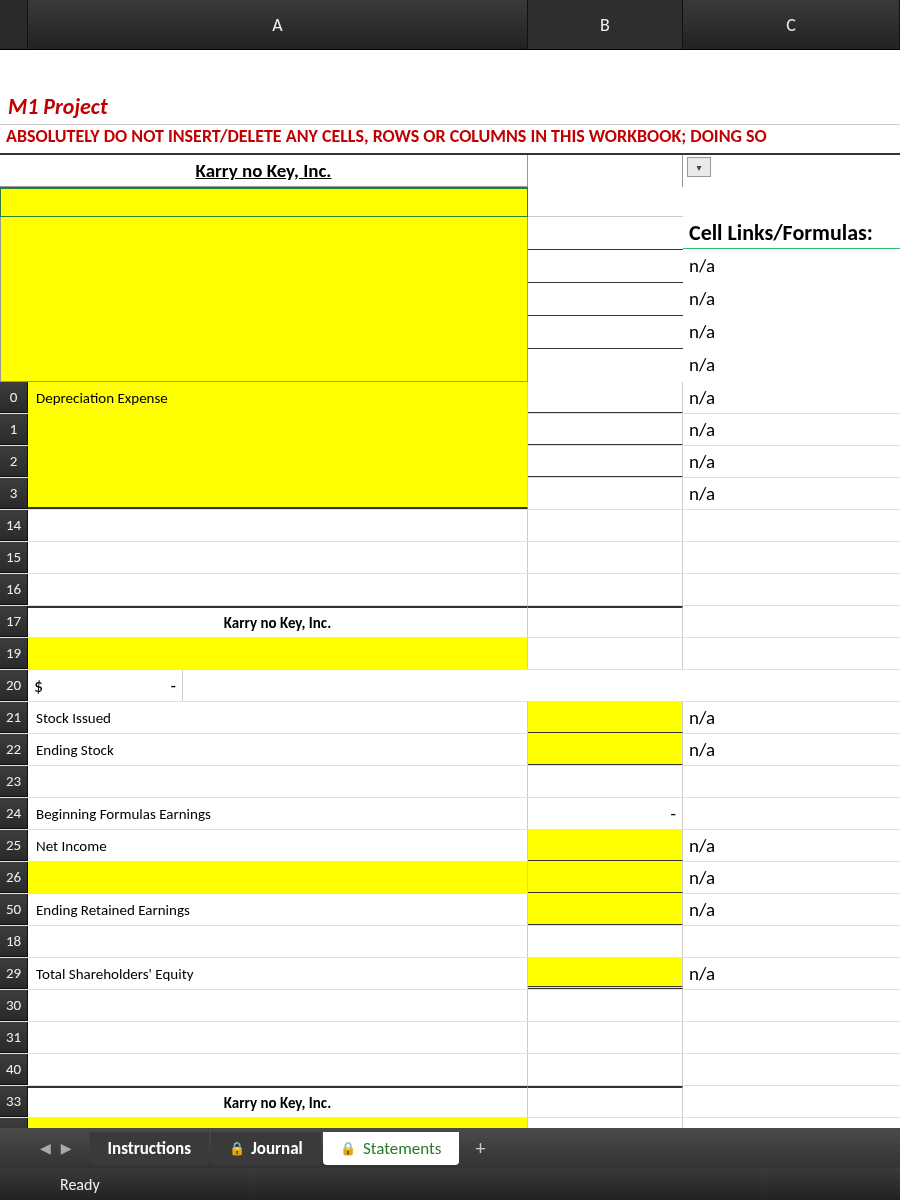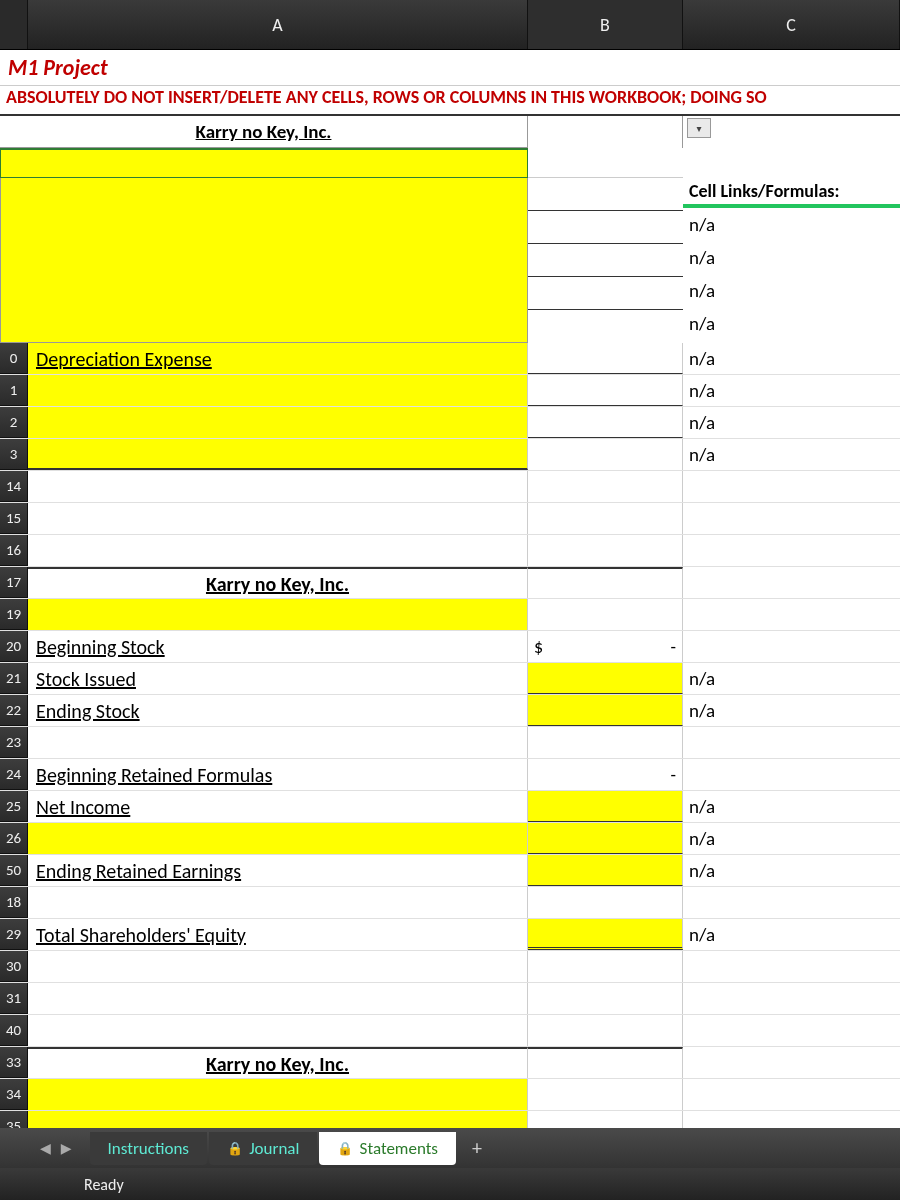--- a/index.html
+++ b/index.html
@@ -44,20 +44,21 @@
     border-bottom: 1px solid #ccc;
   }
   .title-cell {
     padding: 4px 8px;
     font-style: italic;
     font-weight: bold;
     color: #c00000;
     font-size: 22px;
     width: 100%;
     background: #fff;
+    margin-top: 39px;
   }
   .warning-row {
     background: #fff;
     color: #c00000;
     font-weight: bold;
     font-size: 18px;
     padding: 0 6px 6px 6px;
     white-space: nowrap;
     overflow: hidden;
   }
@@ -79,23 +80,23 @@
   .company-name {
     text-align: center;
     font-weight: bold;
     font-size: 19px;
     padding: 4px 0;
     border-bottom: 1px solid #999;
     text-decoration: underline;
   }
   .formula-header {
     font-weight: bold;
-    font-size: 18px;
+    font-size: 22px;
     padding: 2px 0 2px 6px;
-    border-bottom: 4px solid #22c55e;
+    border-bottom: 1px solid #22c55e;
   }
   .filter-icon {
     width: 24px;
     height: 20px;
     background: #eaeaea;
     border: 1px solid #999;
     display: inline-flex;
     align-items: center;
     justify-content: center;
     font-size: 10px;
@@ -114,25 +115,24 @@
     font-size: 15px;
     display: flex;
     align-items: center;
     justify-content: center;
     border-right: 1px solid #111;
     border-bottom: 1px solid #111;
   }
   .cell-a {
     width: 500px;
     padding: 4px 8px;
-    font-size: 20px;
+    font-size: 15px;
     border-right: 1px solid #ccc;
     display: flex;
     align-items: center;
-    text-decoration: underline;
   }
   .cell-b {
     width: 155px;
     border-right: 1px solid #ccc;
     display: flex;
     align-items: center;
     padding: 0 6px;
     font-size: 18px;
   }
   .cell-c {
@@ -172,26 +172,27 @@
   .nav-arrows {
     display: flex;
     gap: 10px;
     margin-right: 16px;
     color: #aaa;
     font-size: 14px;
   }
   .tab {
     padding: 6px 18px;
     font-size: 17px;
-    color: #5eead4;
+    color: #ffffff;
     background: #3a3a3a;
     border-radius: 0 0 4px 4px;
     display: flex;
     align-items: center;
     gap: 6px;
+    font-weight: bold;
   }
   .tab.active {
     background: #fff;
     color: #2a7a2a;
     font-weight: 500;
   }
   .tab-add {
     padding: 6px 14px;
     color: #ccc;
     font-size: 20px;
@@ -201,21 +202,21 @@
     position: absolute;
     bottom: 0;
     left: 0;
     right: 0;
     height: 32px;
     background: linear-gradient(#3a3a3a,#222);
     color: #eee;
     font-size: 16px;
     display: flex;
     align-items: center;
-    padding-left: 84px;
+    padding-left: 60px;
   }
   .dollar { margin-right: auto; }
   .dash { text-align: right; width: 100%; }
   .b-underline { border-bottom: 1px solid #333; }
 </style>
 </head>
 <body>
 
 <div class="column-headers">
   <div class="row-gutter-spacer"></div>
@@ -314,21 +315,20 @@
       <div class="cell-c"></div>
     </div>
     <div class="data-row tight-row">
       <div class="row-num">19</div>
       <div class="cell-a yellow-cell"></div>
       <div class="cell-b"></div>
       <div class="cell-c"></div>
     </div>
     <div class="data-row tight-row">
       <div class="row-num">20</div>
-      <div class="cell-a">Beginning Stock</div>
       <div class="cell-b">
           <span class="dollar">$</span>
           <span class="dash">-</span>
         </div>
       <div class="cell-c"></div>
     </div>
     <div class="data-row tight-row">
       <div class="row-num">21</div>
       <div class="cell-a">Stock Issued</div>
       <div class="cell-b yellow-cell b-underline"></div>
@@ -341,21 +341,21 @@
       <div class="cell-c">n/a</div>
     </div>
     <div class="data-row tight-row">
       <div class="row-num">23</div>
       <div class="cell-a"></div>
       <div class="cell-b"></div>
       <div class="cell-c"></div>
     </div>
     <div class="data-row tight-row">
       <div class="row-num">24</div>
-      <div class="cell-a">Beginning Retained Formulas</div>
+      <div class="cell-a">Beginning Formulas Earnings</div>
       <div class="cell-b">
           <span class="dash">-</span>
         </div>
       <div class="cell-c"></div>
     </div>
     <div class="data-row tight-row">
       <div class="row-num">25</div>
       <div class="cell-a">Net Income</div>
       <div class="cell-b yellow-cell b-underline"></div>
       <div class="cell-c">n/a</div>

